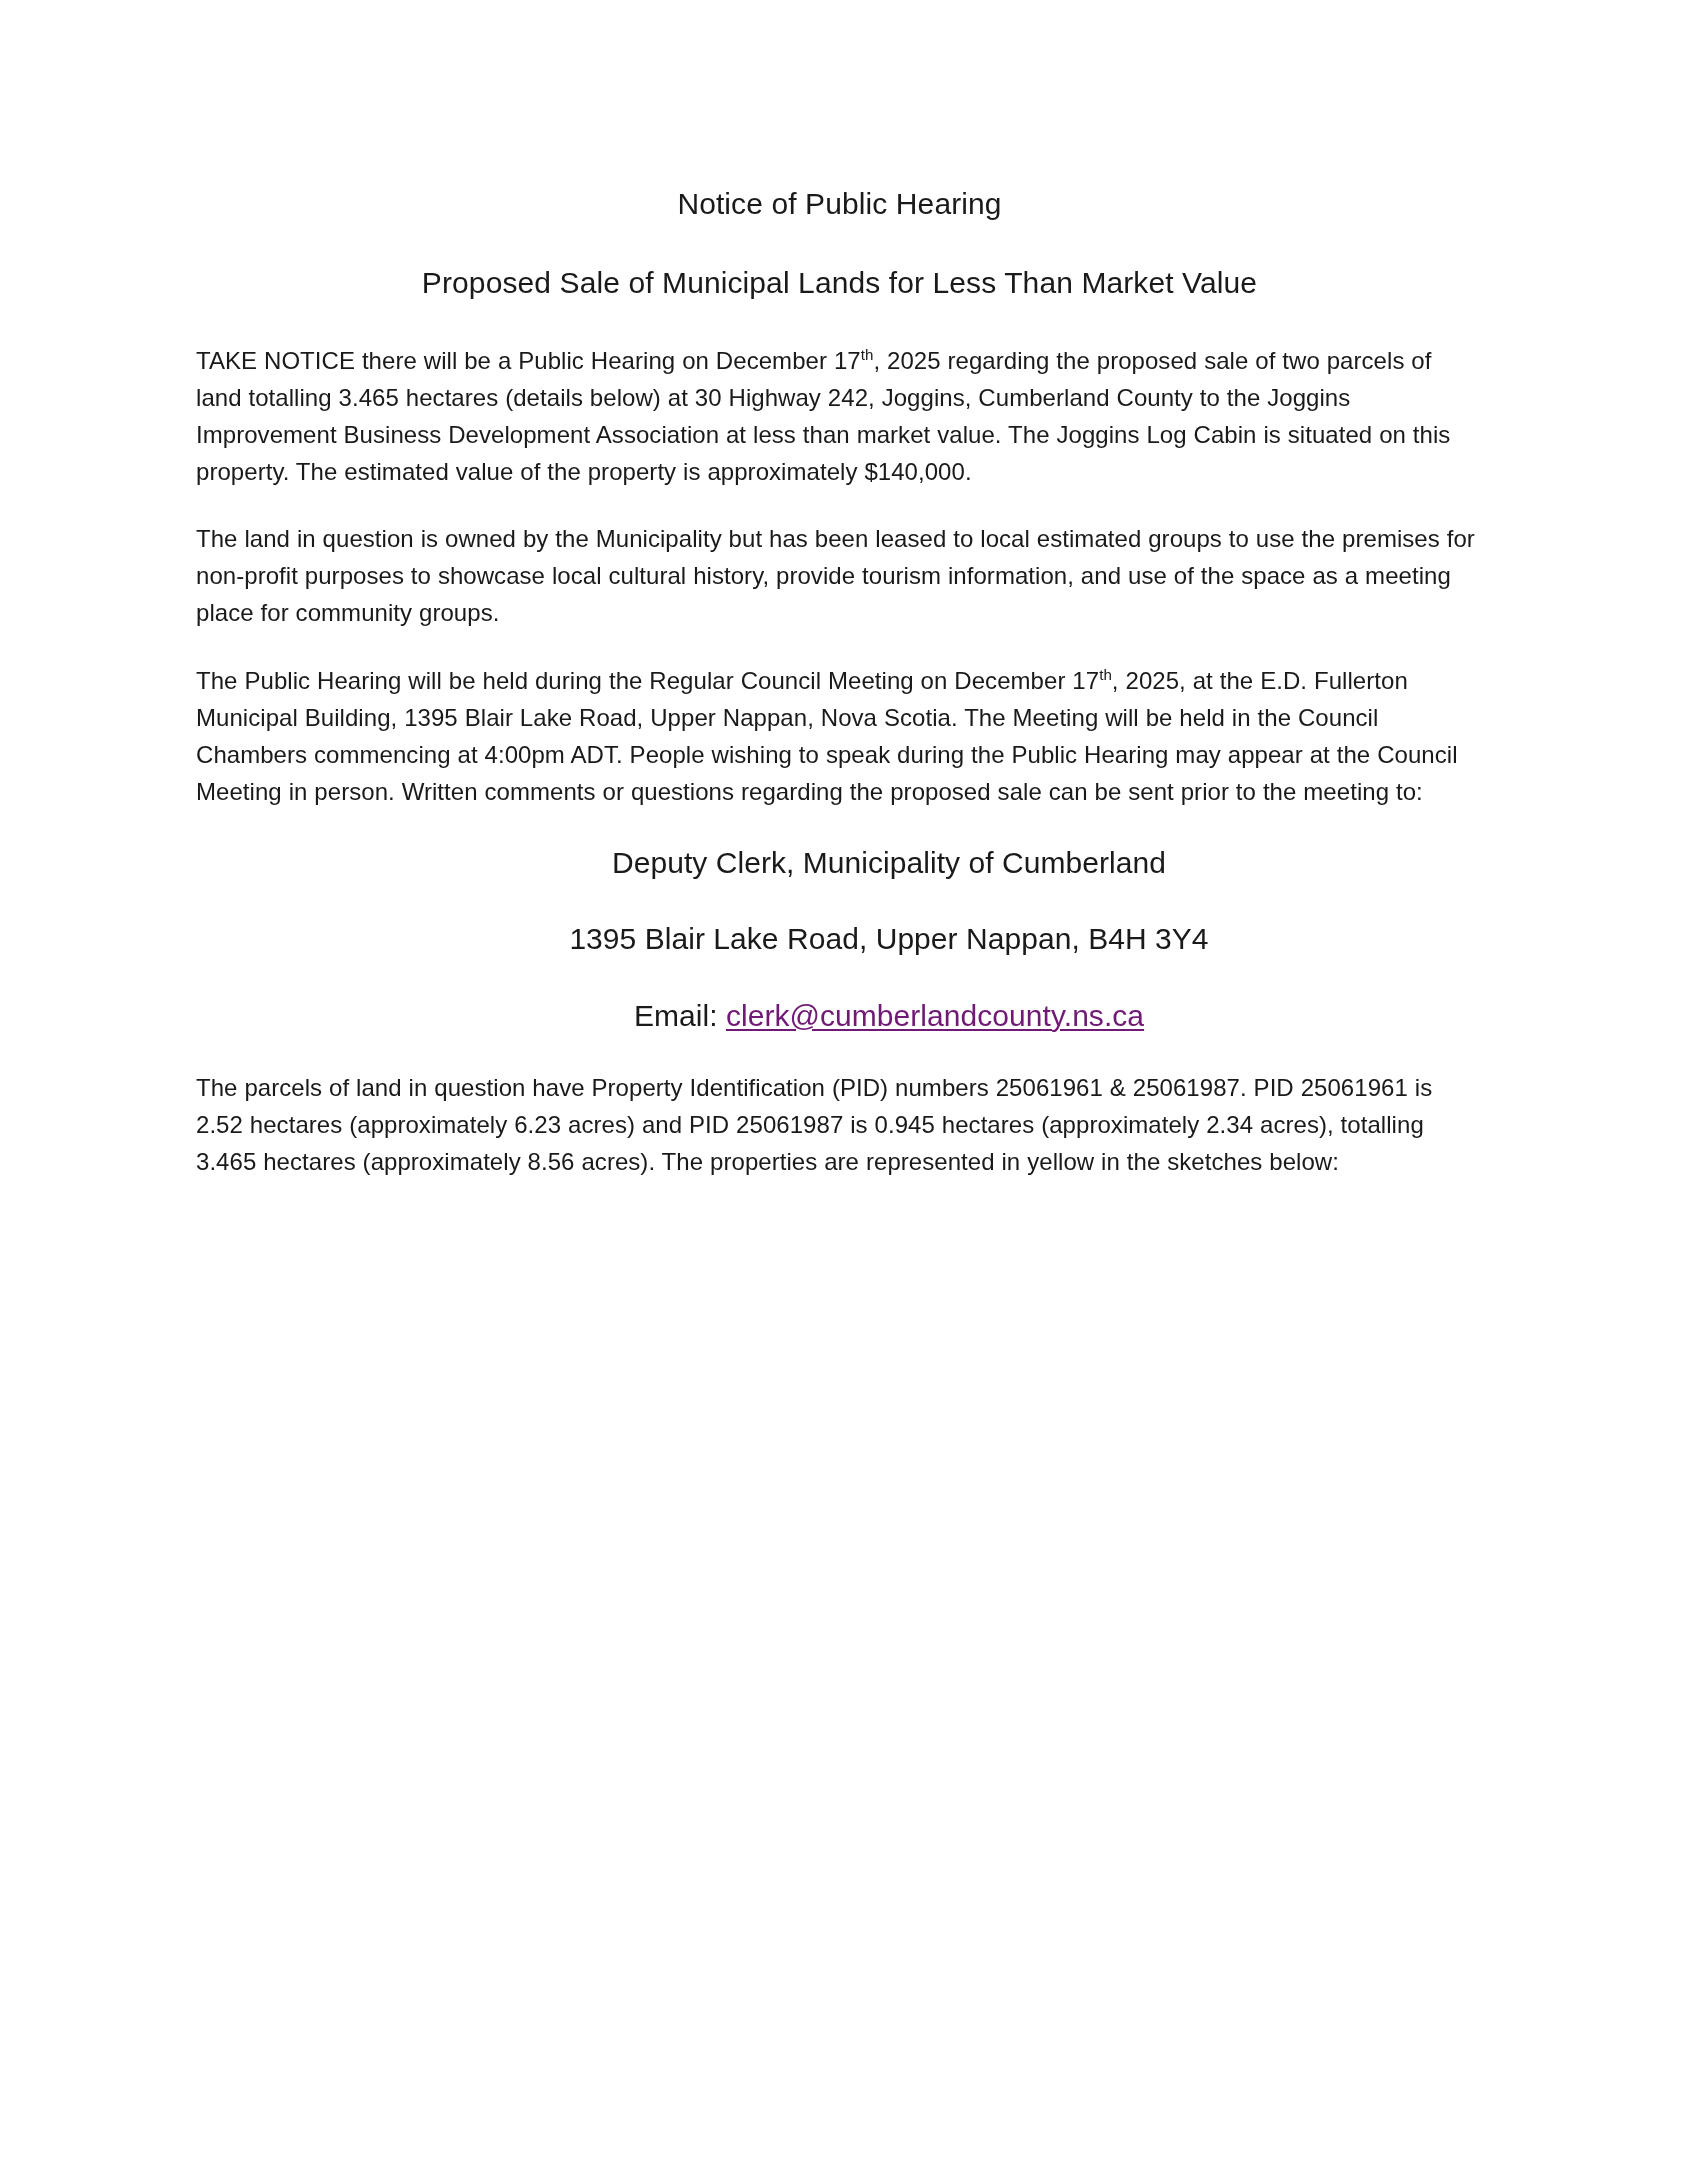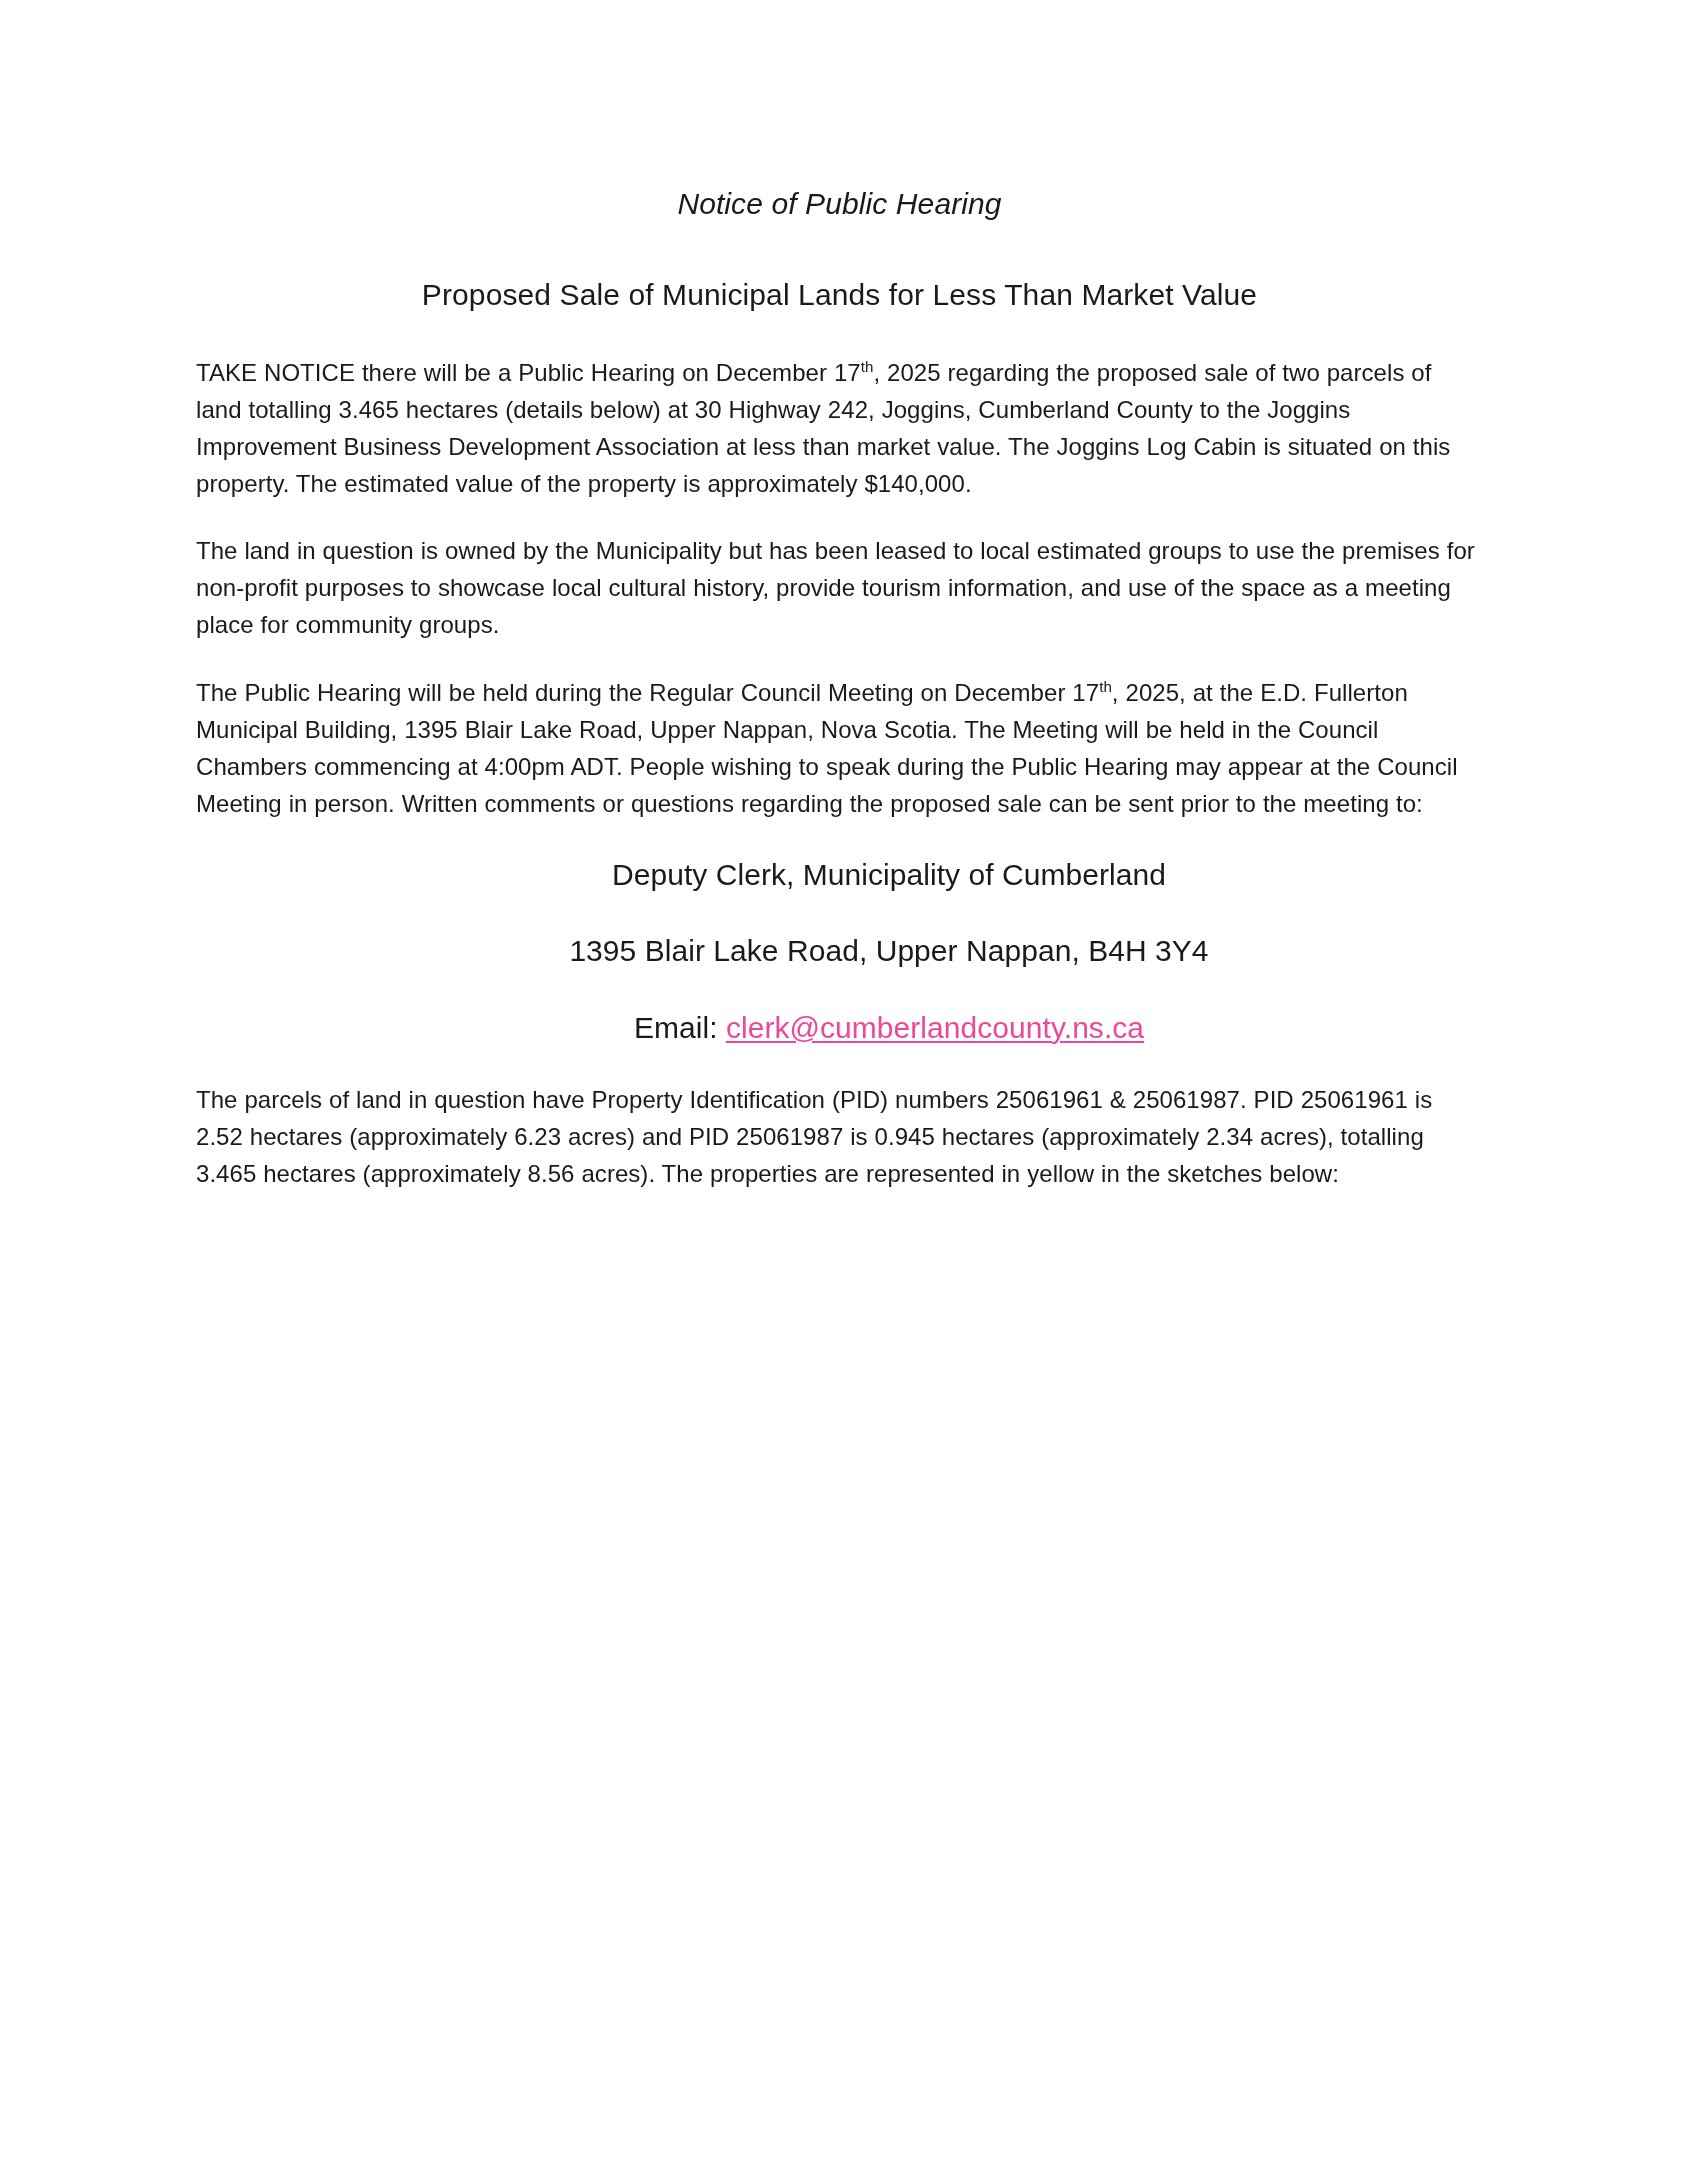--- a/index.html
+++ b/index.html
@@ -38,22 +38,21 @@
   .doc-subtitle {
     text-align: center;
     font-size: 30px;
     line-height: 1.30;
     font-weight: 400;
     letter-spacing: 0.1px;
     margin: 0;
   }
 
   .doc-title {
-    margin-bottom: 52px;
-    font-style: italic;
+    margin-bottom: 40px;
   }
 
   .doc-subtitle {
     margin-bottom: 40px;
   }
 
   p.body-para {
     font-size: 24px;
     line-height: 1.545;
     margin: 0 0 30px 0;
@@ -83,21 +82,21 @@
     line-height: 1.545;
     margin: 0 0 30px 0;
     letter-spacing: 0.05px;
   }
 
   .address-line.last {
     margin-bottom: 30px;
   }
 
   a.email-link {
-    color: #ec4899;
+    color: #701a75;
     text-decoration: underline;
     text-underline-offset: 3px;
     text-decoration-thickness: 1.5px;
   }
 
   .spacer-bottom {
     height: 1px;
   }
 </style>
 </head>

